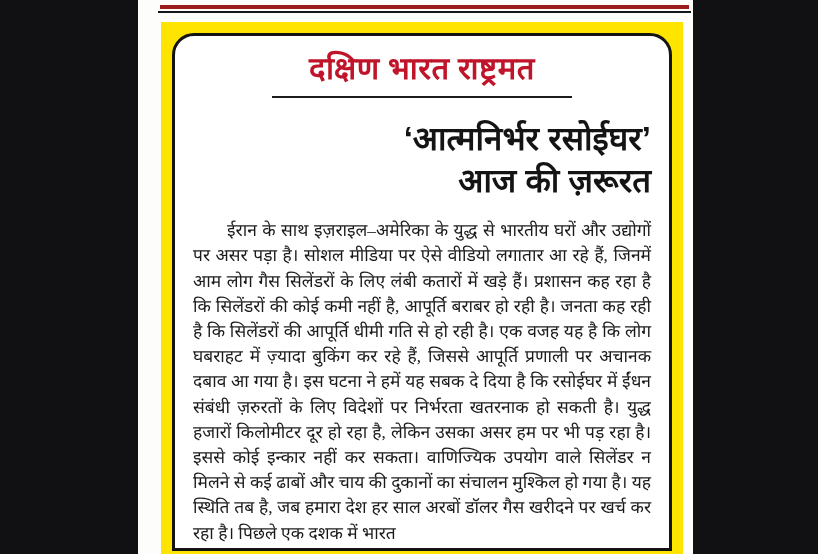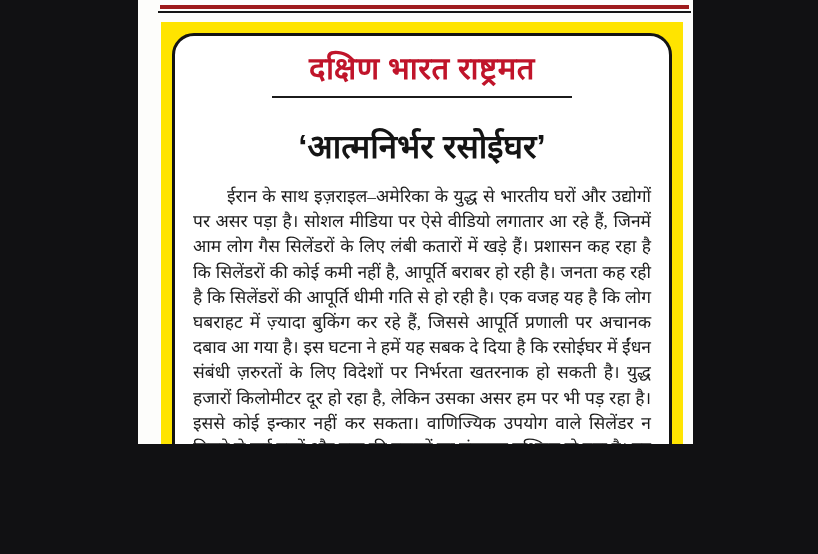--- a/index.html
+++ b/index.html
@@ -18,21 +18,21 @@
     background:#111113;
     z-index:40;
   }
   .letterbox.left{left:0;width:138px;}
   .letterbox.right{right:0;width:125px;}
 
   
   .page-sheet{
     position:absolute;
     left:138px;top:0;
-    width:555px;height:444px;
+    width:555px;height:554px;
     background:#fdfdfb;
     overflow:hidden;
     z-index:10;
   }
 
   
   .rule-red{
     position:absolute;left:22px;top:5px;
     width:529px;height:4px;
     background:#9e1b1b;
@@ -81,27 +81,27 @@
     white-space:nowrap;
   }
   .masthead-rule{
     width:300px;height:2px;
     background:#1b1b1b;
     margin:9px auto 0 auto;
   }
 
   
   .headline{
-    text-align:center;
+    text-align:right;
     color:#141414;
     font-family:"Liberation Sans","DejaVu Sans",sans-serif;
     font-weight:bold;
     font-size:33px;
     line-height:1.28;
-    margin:28px 0 0 0;
+    margin:20px 0 0 0;
     letter-spacing:0px;
   }
   .headline .hl-line{display:block;white-space:nowrap;}
 
   
   .article-body{
     margin:16px 0 4px 0;
     color:#1a1a1a;
     font-family:"Liberation Serif","DejaVu Serif",serif;
     font-size:17.4px;
@@ -126,20 +126,21 @@
   <div class="yellow-frame">
     <div class="inner-border">
       <div class="clip-body">
 
         <div class="masthead">दक्षिण भारत राष्ट्रमत</div>
 
         <div class="masthead-rule"></div>
 
         <h1 class="headline">
           <span class="hl-line">‘आत्मनिर्भर रसोईघर’</span>
+          <span class="hl-line">आज की ज़रूरत</span>
         </h1>
 
         <div class="article-body">
           <p>ईरान के साथ इज़राइल–अमेरिका के युद्ध से भारतीय घरों और उद्योगों पर असर पड़ा है। सोशल मीडिया पर ऐसे वीडियो लगातार आ रहे हैं, जिनमें आम लोग गैस सिलेंडरों के लिए लंबी कतारों में खड़े हैं। प्रशासन कह रहा है कि सिलेंडरों की कोई कमी नहीं है, आपूर्ति बराबर हो रही है। जनता कह रही है कि सिलेंडरों की आपूर्ति धीमी गति से हो रही है। एक वजह यह है कि लोग घबराहट में ज़्यादा बुकिंग कर रहे हैं, जिससे आपूर्ति प्रणाली पर अचानक दबाव आ गया है। इस घटना ने हमें यह सबक दे दिया है कि रसोईघर में ईंधन संबंधी ज़रुरतों के लिए विदेशों पर निर्भरता खतरनाक हो सकती है। युद्ध हजारों किलोमीटर दूर हो रहा है, लेकिन उसका असर हम पर भी पड़ रहा है। इससे कोई इन्कार नहीं कर सकता। वाणिज्यिक उपयोग वाले सिलेंडर न मिलने से कई ढाबों और चाय की दुकानों का संचालन मुश्किल हो गया है। यह स्थिति तब है, जब हमारा देश हर साल अरबों डॉलर गैस खरीदने पर खर्च कर रहा है। पिछले एक दशक में भारत</p>
         </div>
 
       </div>
     </div>
   </div>
 </div>

